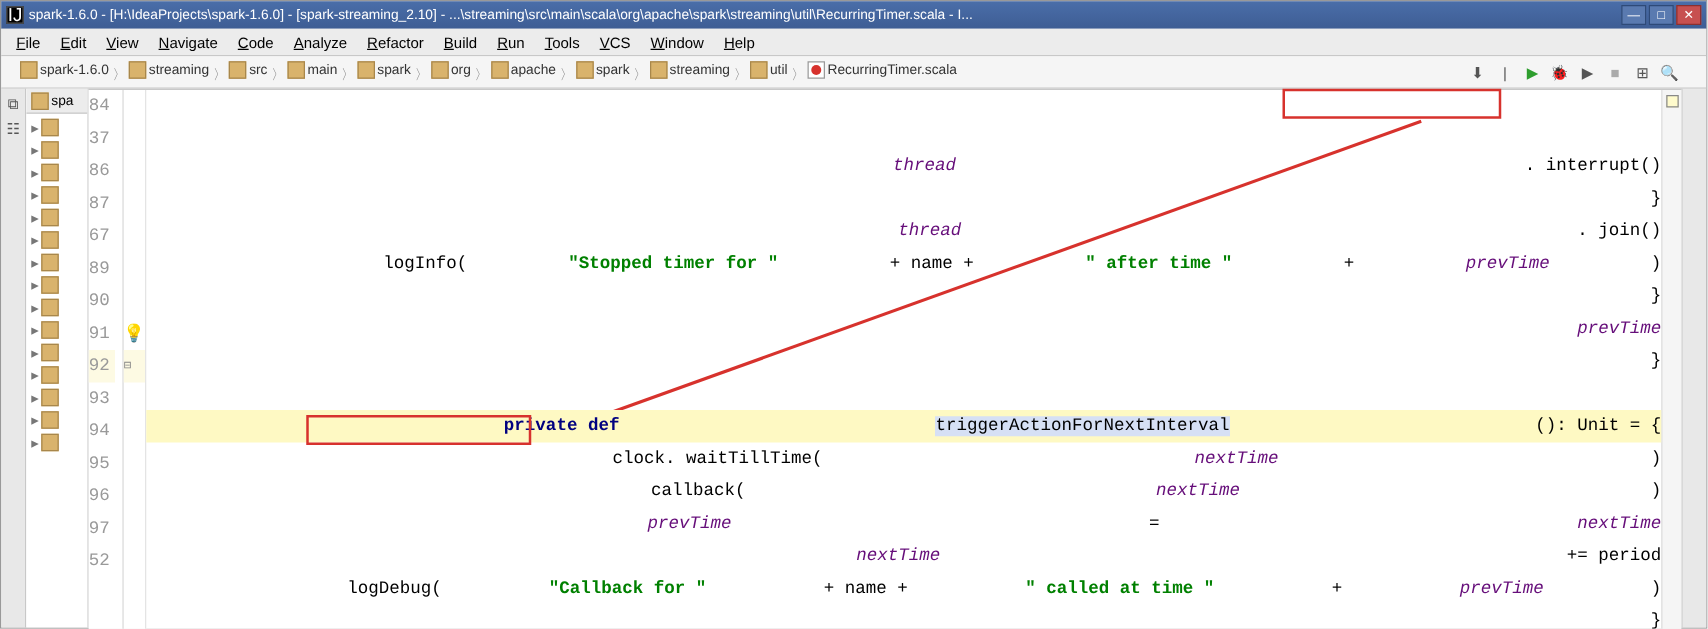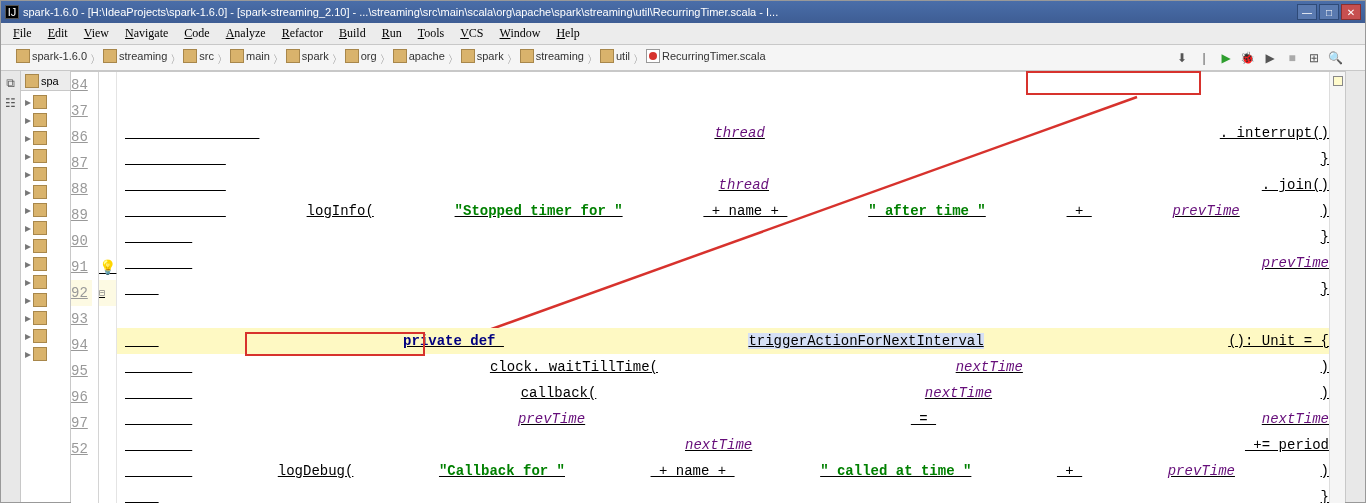--- a/index.html
+++ b/index.html
@@ -1,27 +1,27 @@
 <!DOCTYPE html>
 <html><head>
 <meta charset="utf-8">
 <style>
   * { margin:0; padding:0; box-sizing:border-box; }
   body { font-family: "Segoe UI", Tahoma, sans-serif; font-size:12px; background:#f0f0f0; color:#000; overflow:hidden; }
   .window { width:1366px; height:503px; display:flex; flex-direction:column; background:#f5f5f5; border:1px solid #999; }
   
   .titlebar { height:22px; background:linear-gradient(#4a6ea9,#3e5d94); color:#fff; display:flex; align-items:center; padding:0 4px; font-size:11px; }
-  .titlebar .ij-icon { width:14px; height:14px; background:#000; color:#fff; font-size:11px; display:inline-flex; align-items:center; justify-content:center; margin-right:4px; border:1px solid #555;}
+  .titlebar .ij-icon { width:14px; height:14px; background:#000; color:#fff; font-size:15px; display:inline-flex; align-items:center; justify-content:center; margin-right:4px; border:1px solid #555;}
   .titlebar .title { flex:1; white-space:nowrap; overflow:hidden; text-overflow:ellipsis; }
   .titlebar .winbtns { display:flex; gap:2px; }
   .titlebar .winbtn { width:20px; height:16px; background:#5a7ab0; border:1px solid #2e4a78; display:flex; align-items:center; justify-content:center; font-size:10px; }
   .titlebar .winbtn.close { background:#c75050; border-color:#8a3030;}
   
   .menubar { height:22px; background:#ececec; display:flex; align-items:center; padding:0 4px; border-bottom:1px solid #c8c8c8; }
-  .menubar .menuitem { padding:2px 8px; cursor:pointer;font-family:Liberation Serif, serif; }
+  .menubar .menuitem { padding:2px 8px; cursor:pointer; }
   .menubar .menuitem u { text-decoration:underline; }
   
   .navbar { height:26px; background:#f5f5f5; display:flex; align-items:center; padding:0 15px; border-bottom:1px solid #c8c8c8; font-size:11px; }
   .crumb { display:inline-flex; align-items:center; margin-right:1px; color:#333; cursor:pointer;}
   .crumb .fico { width:14px; height:14px; background:#d9b36c; border:1px solid #a8874b; margin-right:2px; display:inline-block;}
   .crumb .fico.scala { background:#fff; border-color:#999; position:relative;}
   .crumb .fico.scala::after { content:""; position:absolute; width:8px; height:8px; background:#d7322d; border-radius:50%; left:2px; top:2px;}
   .chev { color:#888; margin:0 2px; }
   .nav-right { margin-left:auto; display:flex; align-items:center; gap:6px; padding-right:6px;}
   .tb-icon { width:16px; height:16px; display:inline-flex; align-items:center; justify-content:center; color:#555; font-size:12px;}
@@ -42,21 +42,21 @@
   
   .editor-zone { flex:1; display:flex; flex-direction:column; min-width:0; position:relative;}
   .tabs { height:24px; background:#ececec; display:flex; align-items:flex-end; border-bottom:1px solid #c8c8c8; overflow:hidden; position:relative;}
   .tab { height:22px; display:flex; align-items:center; padding:0 6px; border:1px solid #c8c8c8; border-bottom:none; background:#ececec; margin-right:-1px; font-size:11px; cursor:pointer; white-space:nowrap;}
   .tab.active { background:#fff; border-bottom:1px solid #fff; position:relative; top:1px; z-index:1;}
   .tabs-box { position:absolute; border:2px solid #d7322d; top:0; height:24px; pointer-events:none;}
   .editor { flex:1; display:flex; background:#fff; font-family:"Consolas","Courier New",monospace; font-size:14px; position:relative;}
   .gutter { width:28px; background:#fff; border-right:1px solid #d4d4d4; text-align:right; color:#999; padding:0 6px 0 0;}
   .gutter2 { width:18px; background:#fff; border-right:1px solid #e4e4e4; text-align:center;}
   .code { flex:1; white-space:pre; position:relative;}
-  .line { height:26px; display:flex; align-items:center;text-decoration:underline;}
+  .line { height:26px; display:flex; align-items:center;}
   .code .line { padding-left:8px; position:relative;justify-content:space-between;}
   .hl { background:#fef9c3; }
   .gutter .line.hl, .gutter2 .line.hl { background:#fdfae3;}
   .kw { color:#000080; font-weight:bold; }
   .it { font-style:italic; color:#660e7a;}
   .str { color:#008000; font-weight:bold;}
   .id { color:#000;}
   .sel { background:#d6e0f5; }
   .bulb { color:#e6b800; font-size:14px;}
   .collapse { color:#888; font-size:10px;}
@@ -222,21 +222,21 @@
     <div class="editor-zone">
       <div class="tabs" id="tabs">
         <div class="tab active"></div>
       </div>
       <div class="editor">
         <div class="gutter" id="gutter">
             <div class="line">84</div>
             <div class="line">37</div>
             <div class="line">86</div>
             <div class="line">87</div>
-            <div class="line">88</div>
+            <div class="line">67</div>
             <div class="line">89</div>
             <div class="line">90</div>
             <div class="line">91</div>
             <div class="line hl">92</div>
             <div class="line">93</div>
             <div class="line">94</div>
             <div class="line">95</div>
             <div class="line">96</div>
             <div class="line">97</div>
             <div class="line">52</div>

